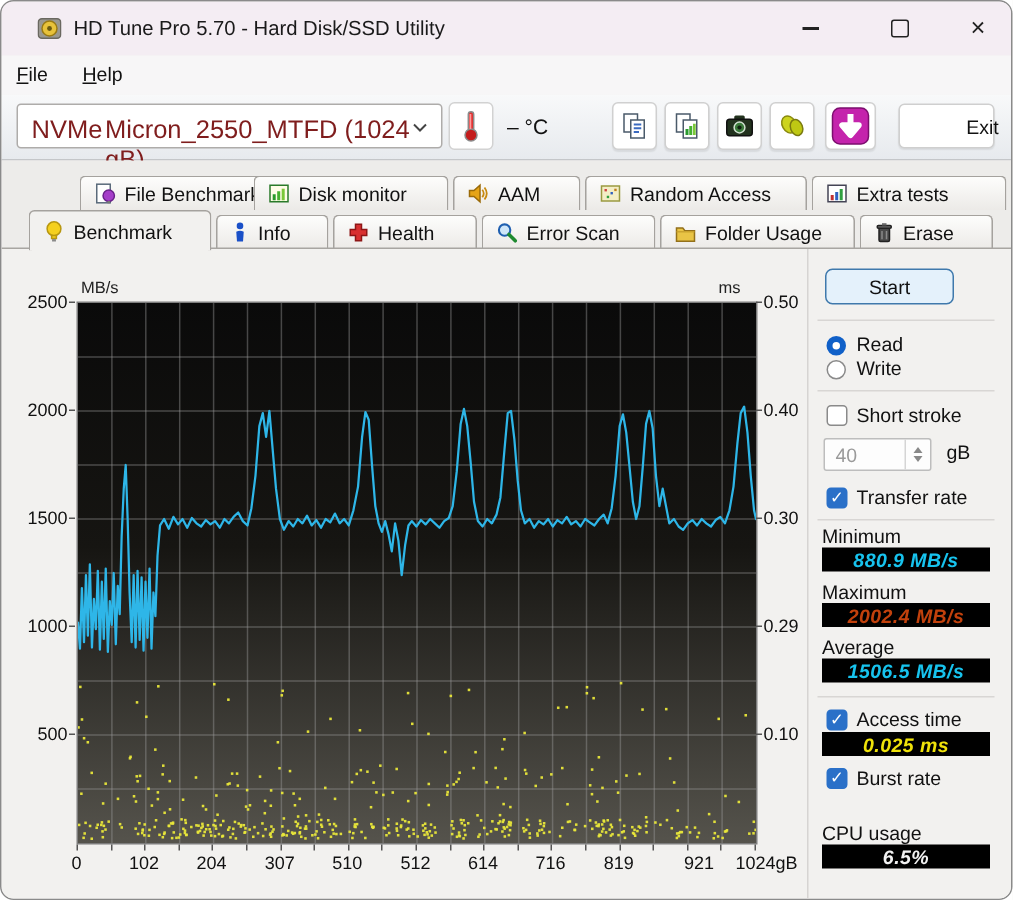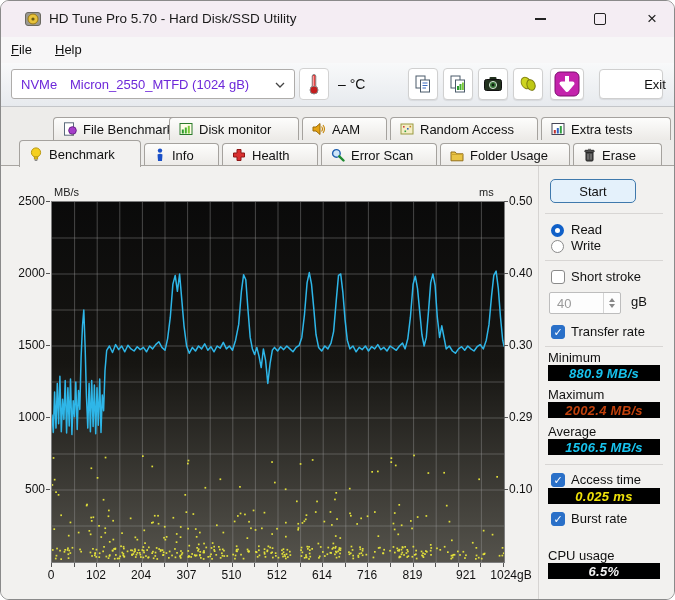--- a/index.html
+++ b/index.html
@@ -16,21 +16,21 @@
   .glyph-max{width:10px;height:10px;border:1.2px solid #222;border-radius:2px;}
   
   .menubar{position:absolute;left:0;top:36px;width:100%;height:26px;background:#f7f6f7;}
   .menu-item{position:absolute;top:5px;font-size:13px;color:#111;}
   .menu-item::first-letter{text-decoration:underline;}
   .mi-file{left:10px;}.mi-help{left:54px;}
   
   .toolbar{position:absolute;left:0;top:62px;width:100%;height:44px;
     background:linear-gradient(#f8f9fa,#e7eaee);border-bottom:1px solid #c4c6c9;box-sizing:border-box;}
   .drive-select{position:absolute;left:10px;top:6px;width:284px;height:30px;background:#fff;
-    border:1px solid #aeacaa;border-radius:3px;box-sizing:border-box;font-size:13px;color:#6d28d9;}
+    border:1px solid #aeacaa;border-radius:3px;box-sizing:border-box;font-size:17px;color:#7f1d1d;}
   .drive-bus{position:absolute;left:9px;top:7px;}
   .drive-model{position:absolute;left:58px;top:7px;}
   .drive-chevron{position:absolute;right:9px;top:12px;}
   .thermo-btn{position:absolute;left:298px;top:5px;width:30px;height:32px;background:#fff;
     border:1px solid #d2d2d2;border-radius:4px;box-sizing:border-box;display:flex;align-items:center;justify-content:center;}
   .temp-text{position:absolute;left:337px;top:13px;font-size:14px;color:#111;}
   .tb-btn{position:absolute;top:5px;width:30px;height:32px;background:#fff;border:1px solid #d0d0d0;
     border-radius:4px;box-sizing:border-box;display:flex;align-items:center;justify-content:center;
     box-shadow:0 1px 1px rgba(0,0,0,0.08);}
   .tbb1{left:407px;}.tbb2{left:442px;}.tbb3{left:477px;}.tbb4{left:512px;}

